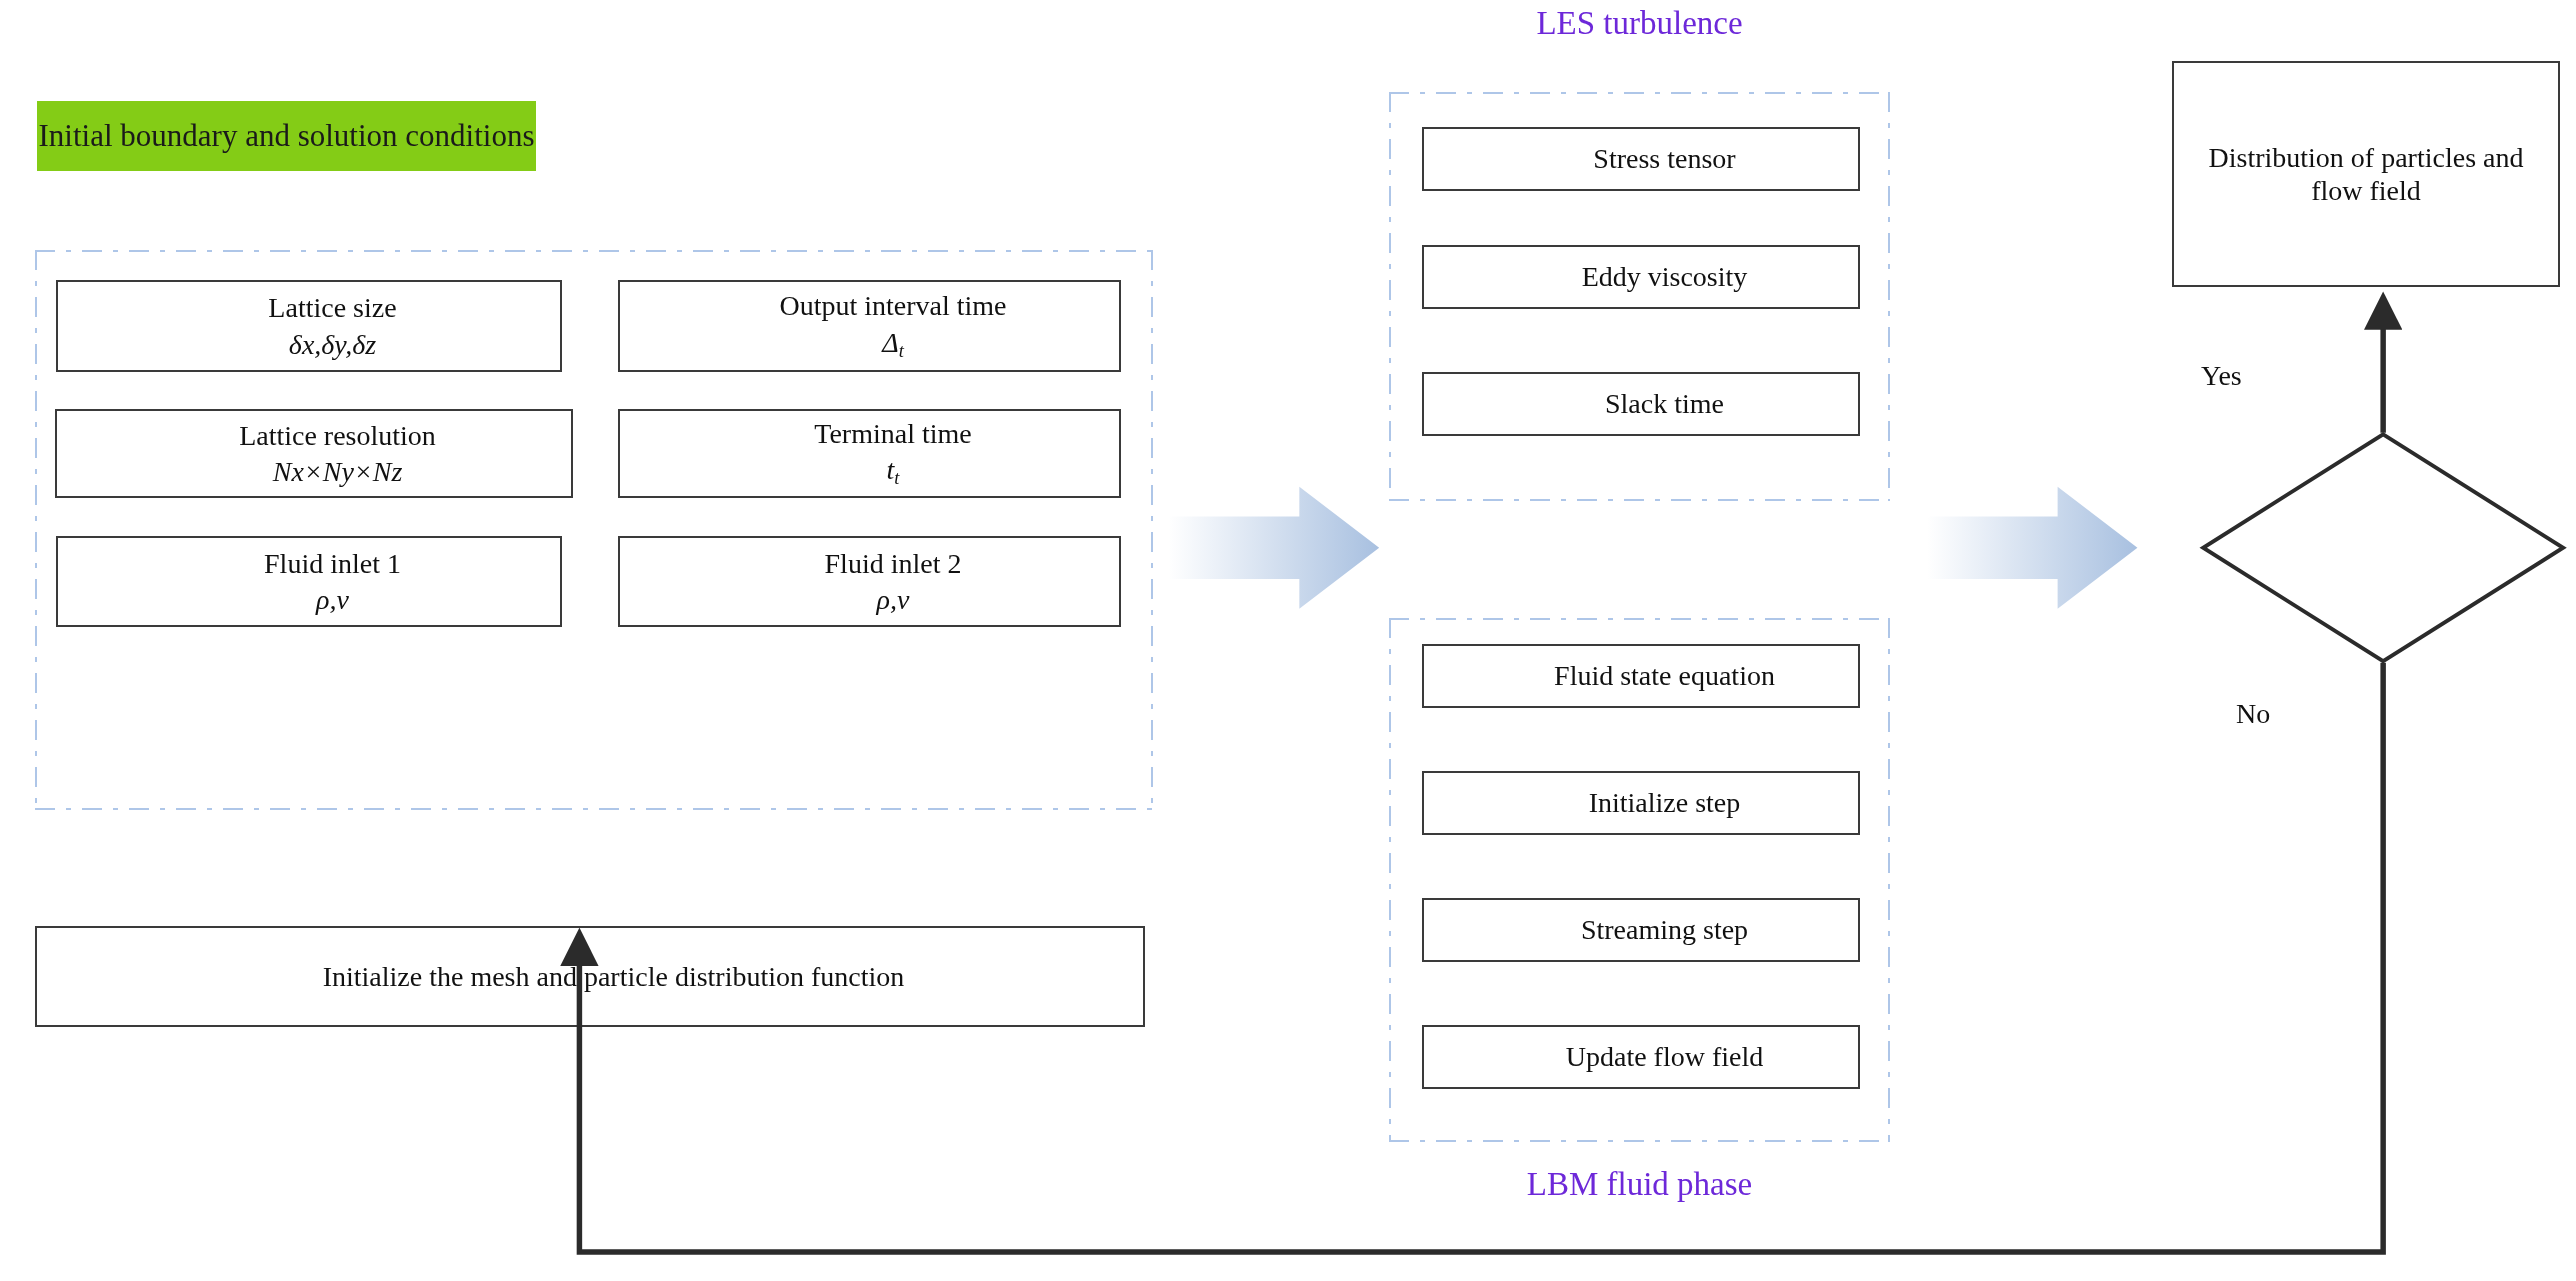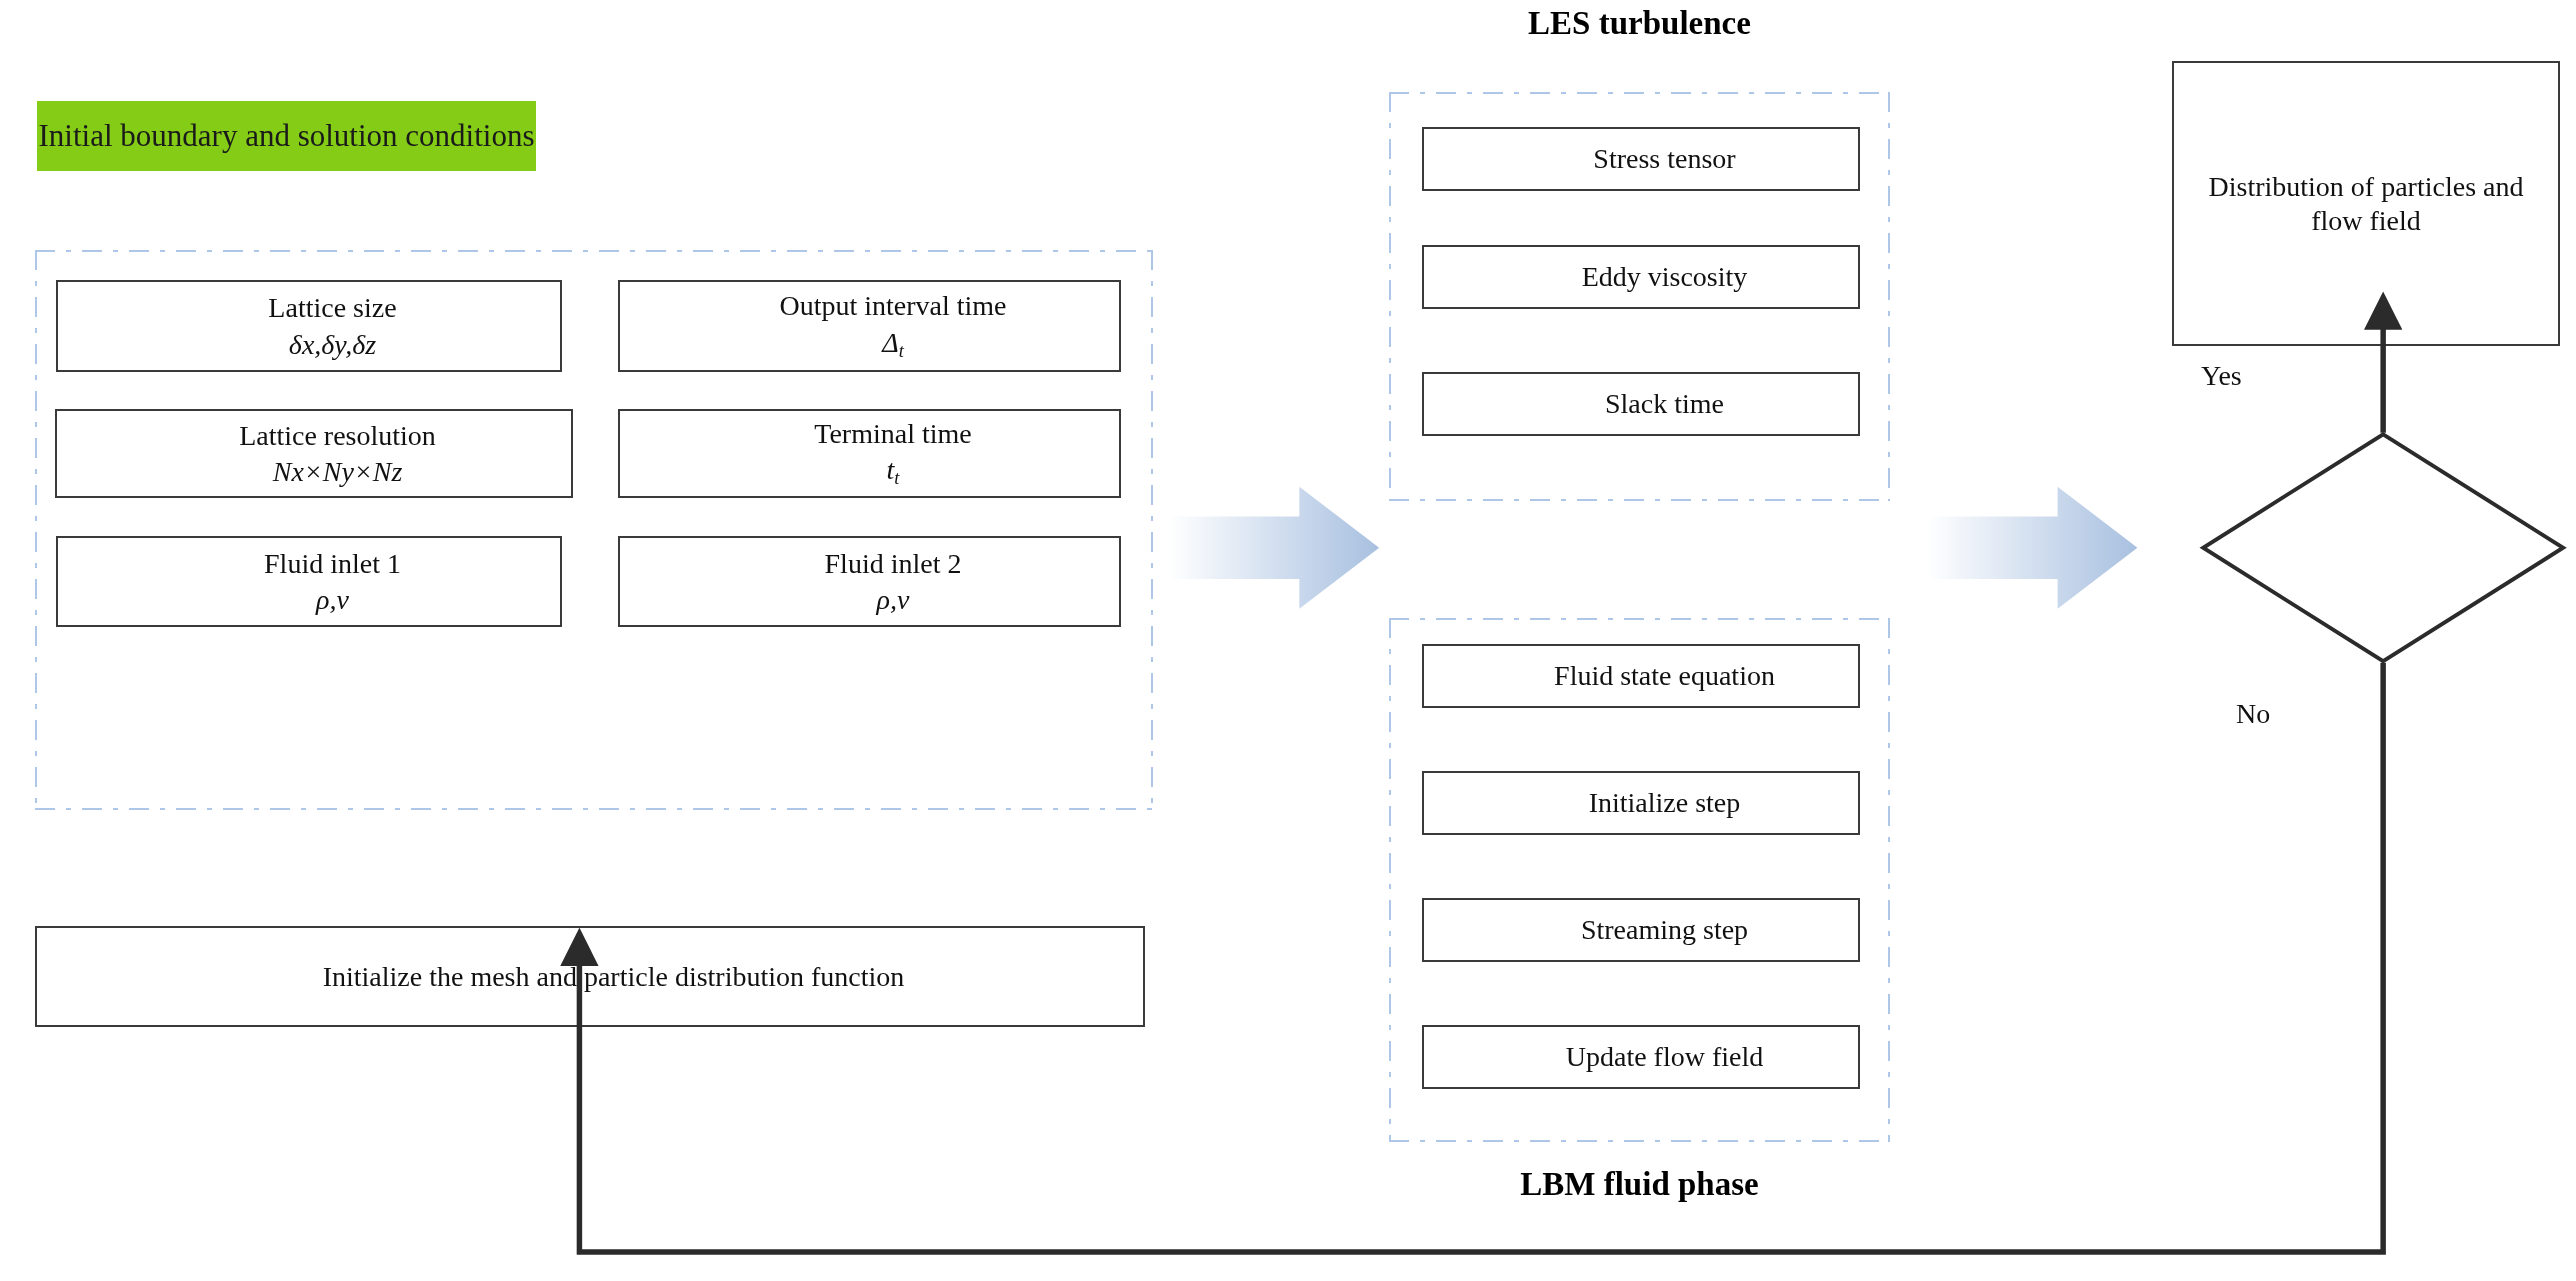--- a/index.html
+++ b/index.html
@@ -24,21 +24,21 @@
   }
 
   .nbox{position:absolute;box-sizing:border-box;background:#fff;
         border:2.3px solid #3a3a3a;display:flex;flex-direction:column;
         align-items:center;justify-content:center;text-align:center;
         color:#111;line-height:1.18;padding-left:47px;}
   .nbox .l1{font-size:28px;}
   .nbox .l2{font-size:28px;font-style:italic;margin-top:3.1px;}
   .nbox.single .l1{font-size:28px;}
 
-  .sectitle{position:absolute;color:#000000;font-weight:bold;font-size:33px;
+  .sectitle{position:absolute;color:#6d28d9;font-weight:normal;font-size:33px;
             text-align:center;white-space:nowrap;}
   .arrowlbl{position:absolute;font-size:28px;color:#111;white-space:nowrap;}
   svg.lines{position:absolute;left:0;top:0;width:2576px;height:1281px;
             pointer-events:none;}
   .sub{font-size:0.66em;vertical-align:-0.28em;font-style:italic;}
   .sans{font-family:"Liberation Sans","DejaVu Sans",sans-serif;font-size:31px;}
 </style>
 </head>
 <body>
 
@@ -105,21 +105,21 @@
   </div>
   <div class="nbox single" style="left:1422px;top:898px;width:438px;height:64px;">
     <span class="l1">Streaming step</span>
   </div>
   <div class="nbox single" style="left:1422px;top:1025px;width:438px;height:64px;">
     <span class="l1">Update flow field</span>
   </div>
 
   <div class="sectitle" style="left:1389px;top:1166px;width:501px;">LBM fluid phase</div>
 
-  <div class="nbox single" style="left:2172px;top:61px;width:388px;height:285px;padding:0 6px;">
+  <div class="nbox single" style="left:2172px;top:61px;width:388px;height:226px;padding:0 6px;">
     <span class="l1" style="display:block;">Distribution of particles and flow field</span>
   </div>
 
   <div class="arrowlbl" style="left:2201px;top:360px;">Yes</div>
   <div class="arrowlbl" style="left:2236px;top:698px;">No</div>
 
   <div style="position:absolute;left:2258px;top:501px;width:250px;
               text-align:center;color:#111;line-height:1.2;">
     <div class="sans">Resch the</div>
     <div style="font-size:30px;font-style:italic;margin-top:4.7px;"><span>t</span><span class="sub">t</span><span style="font-style:normal;"> ?</span></div>

